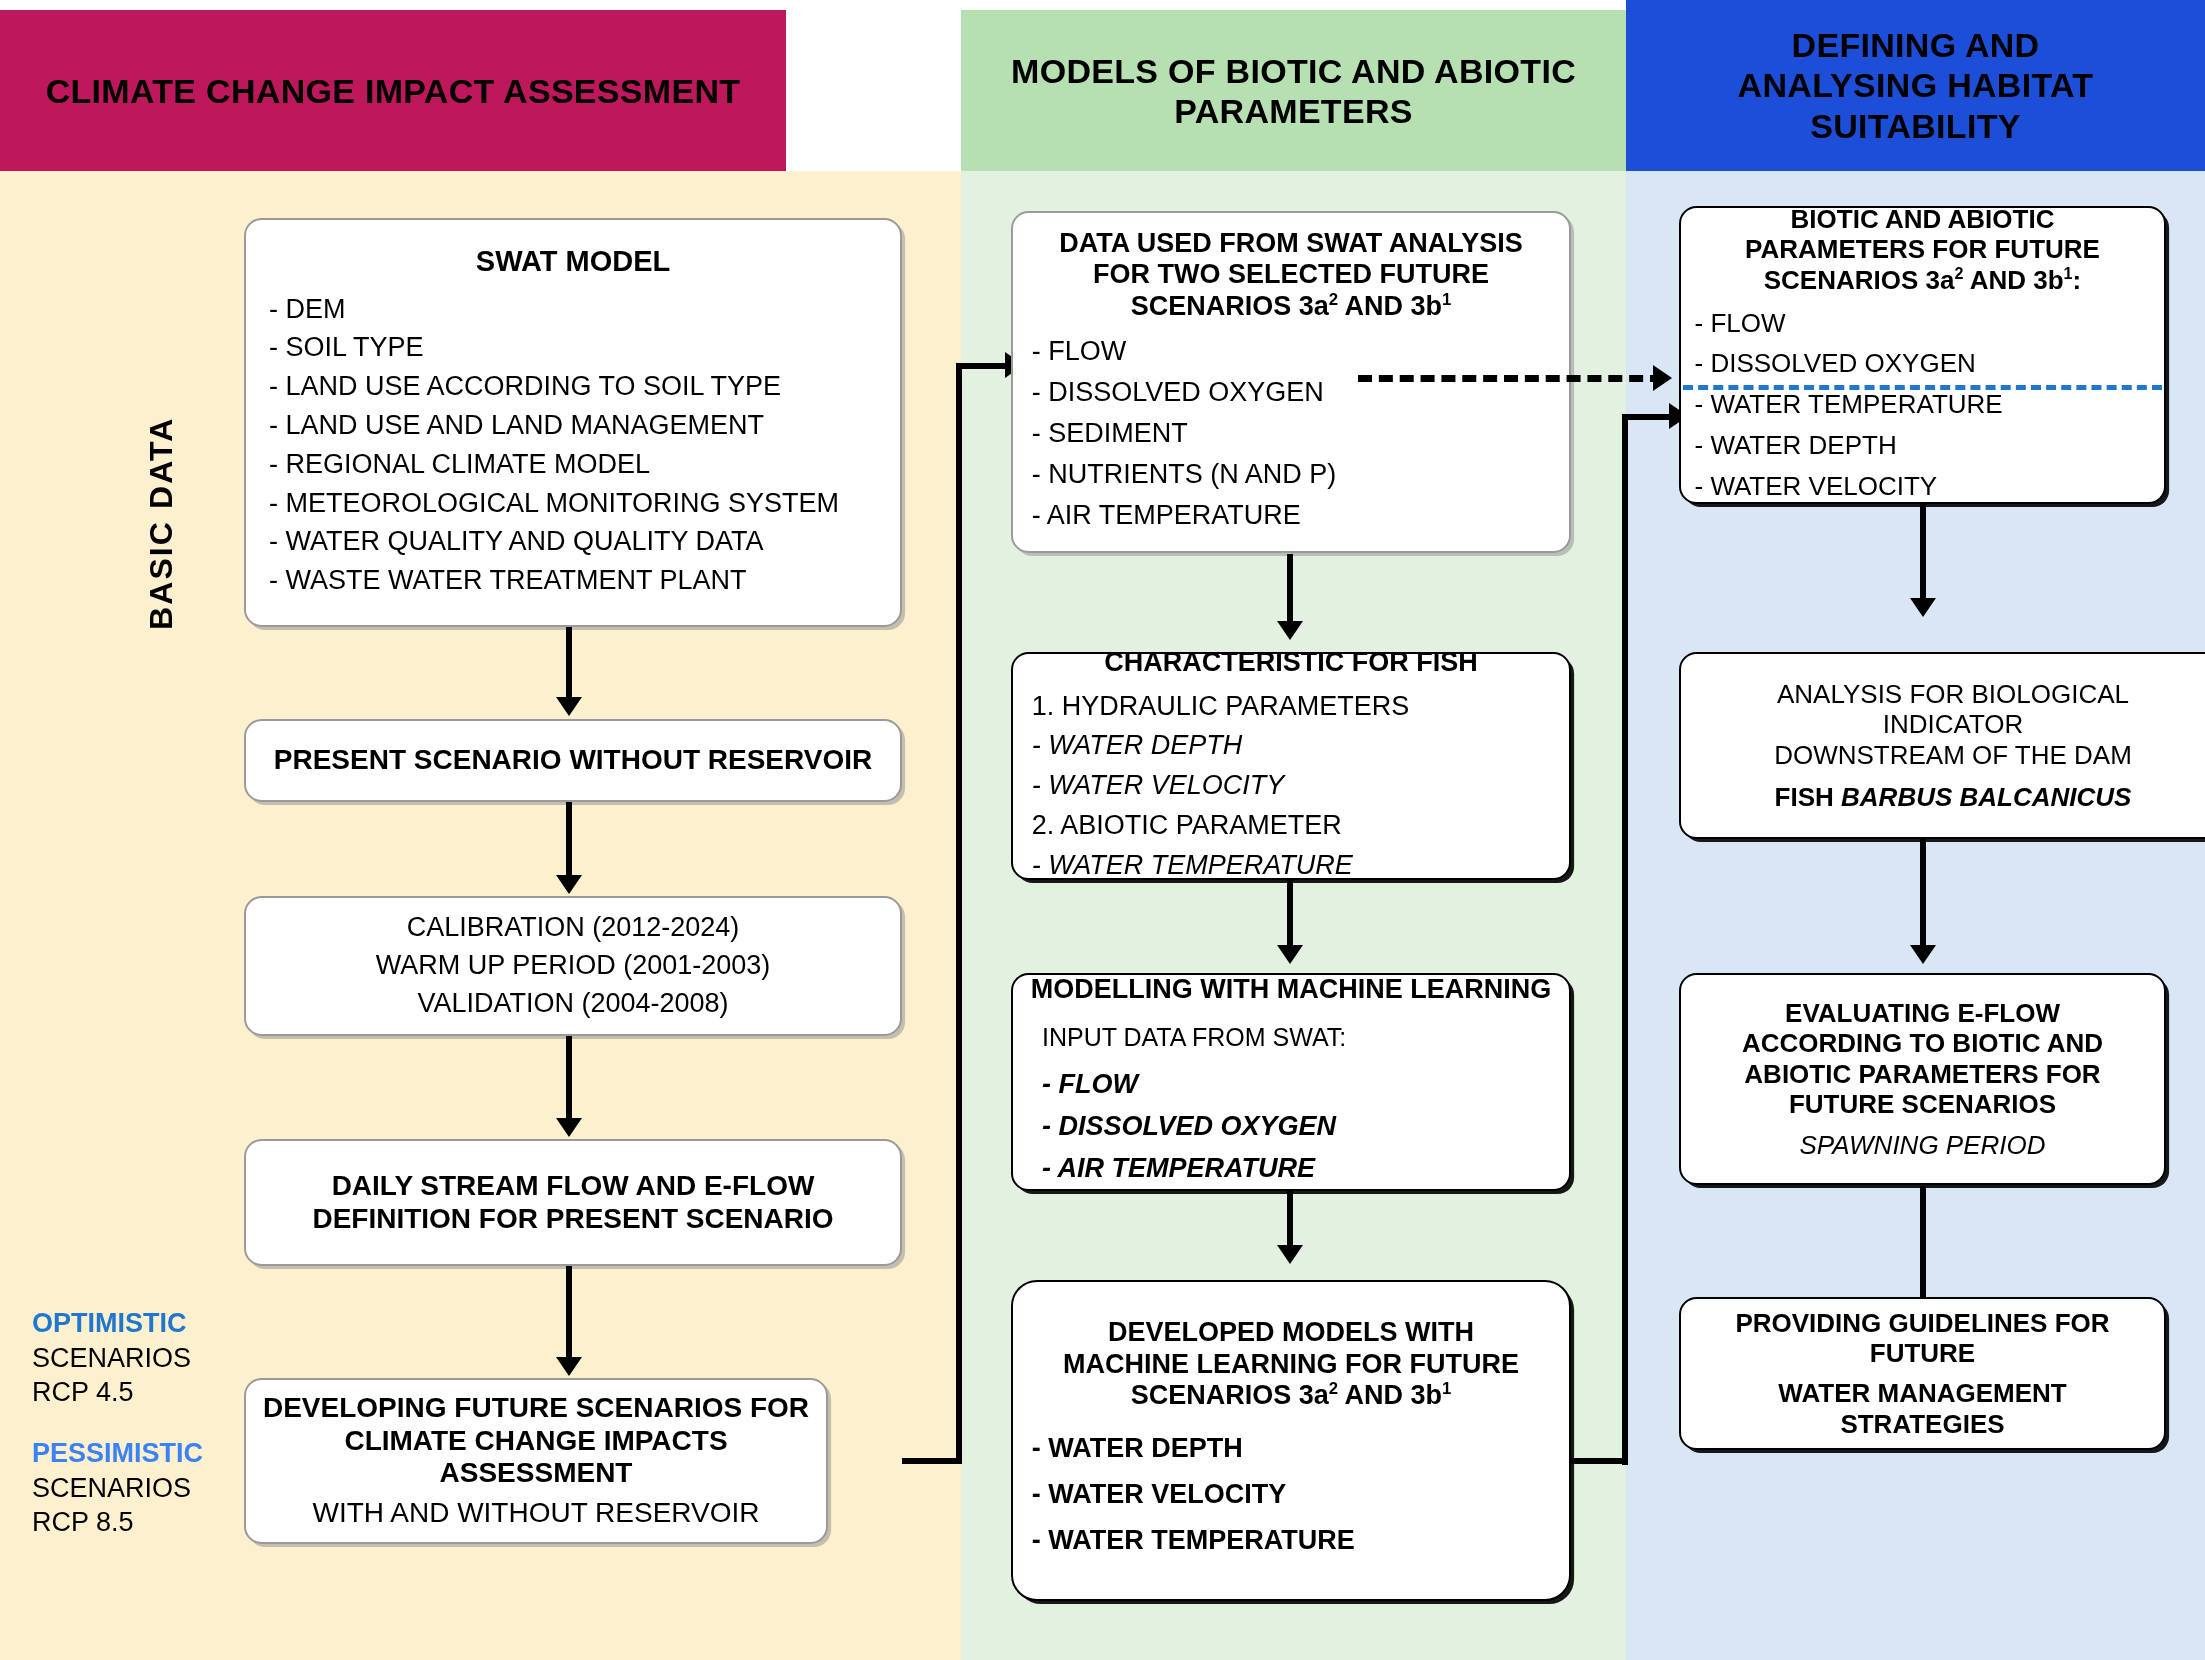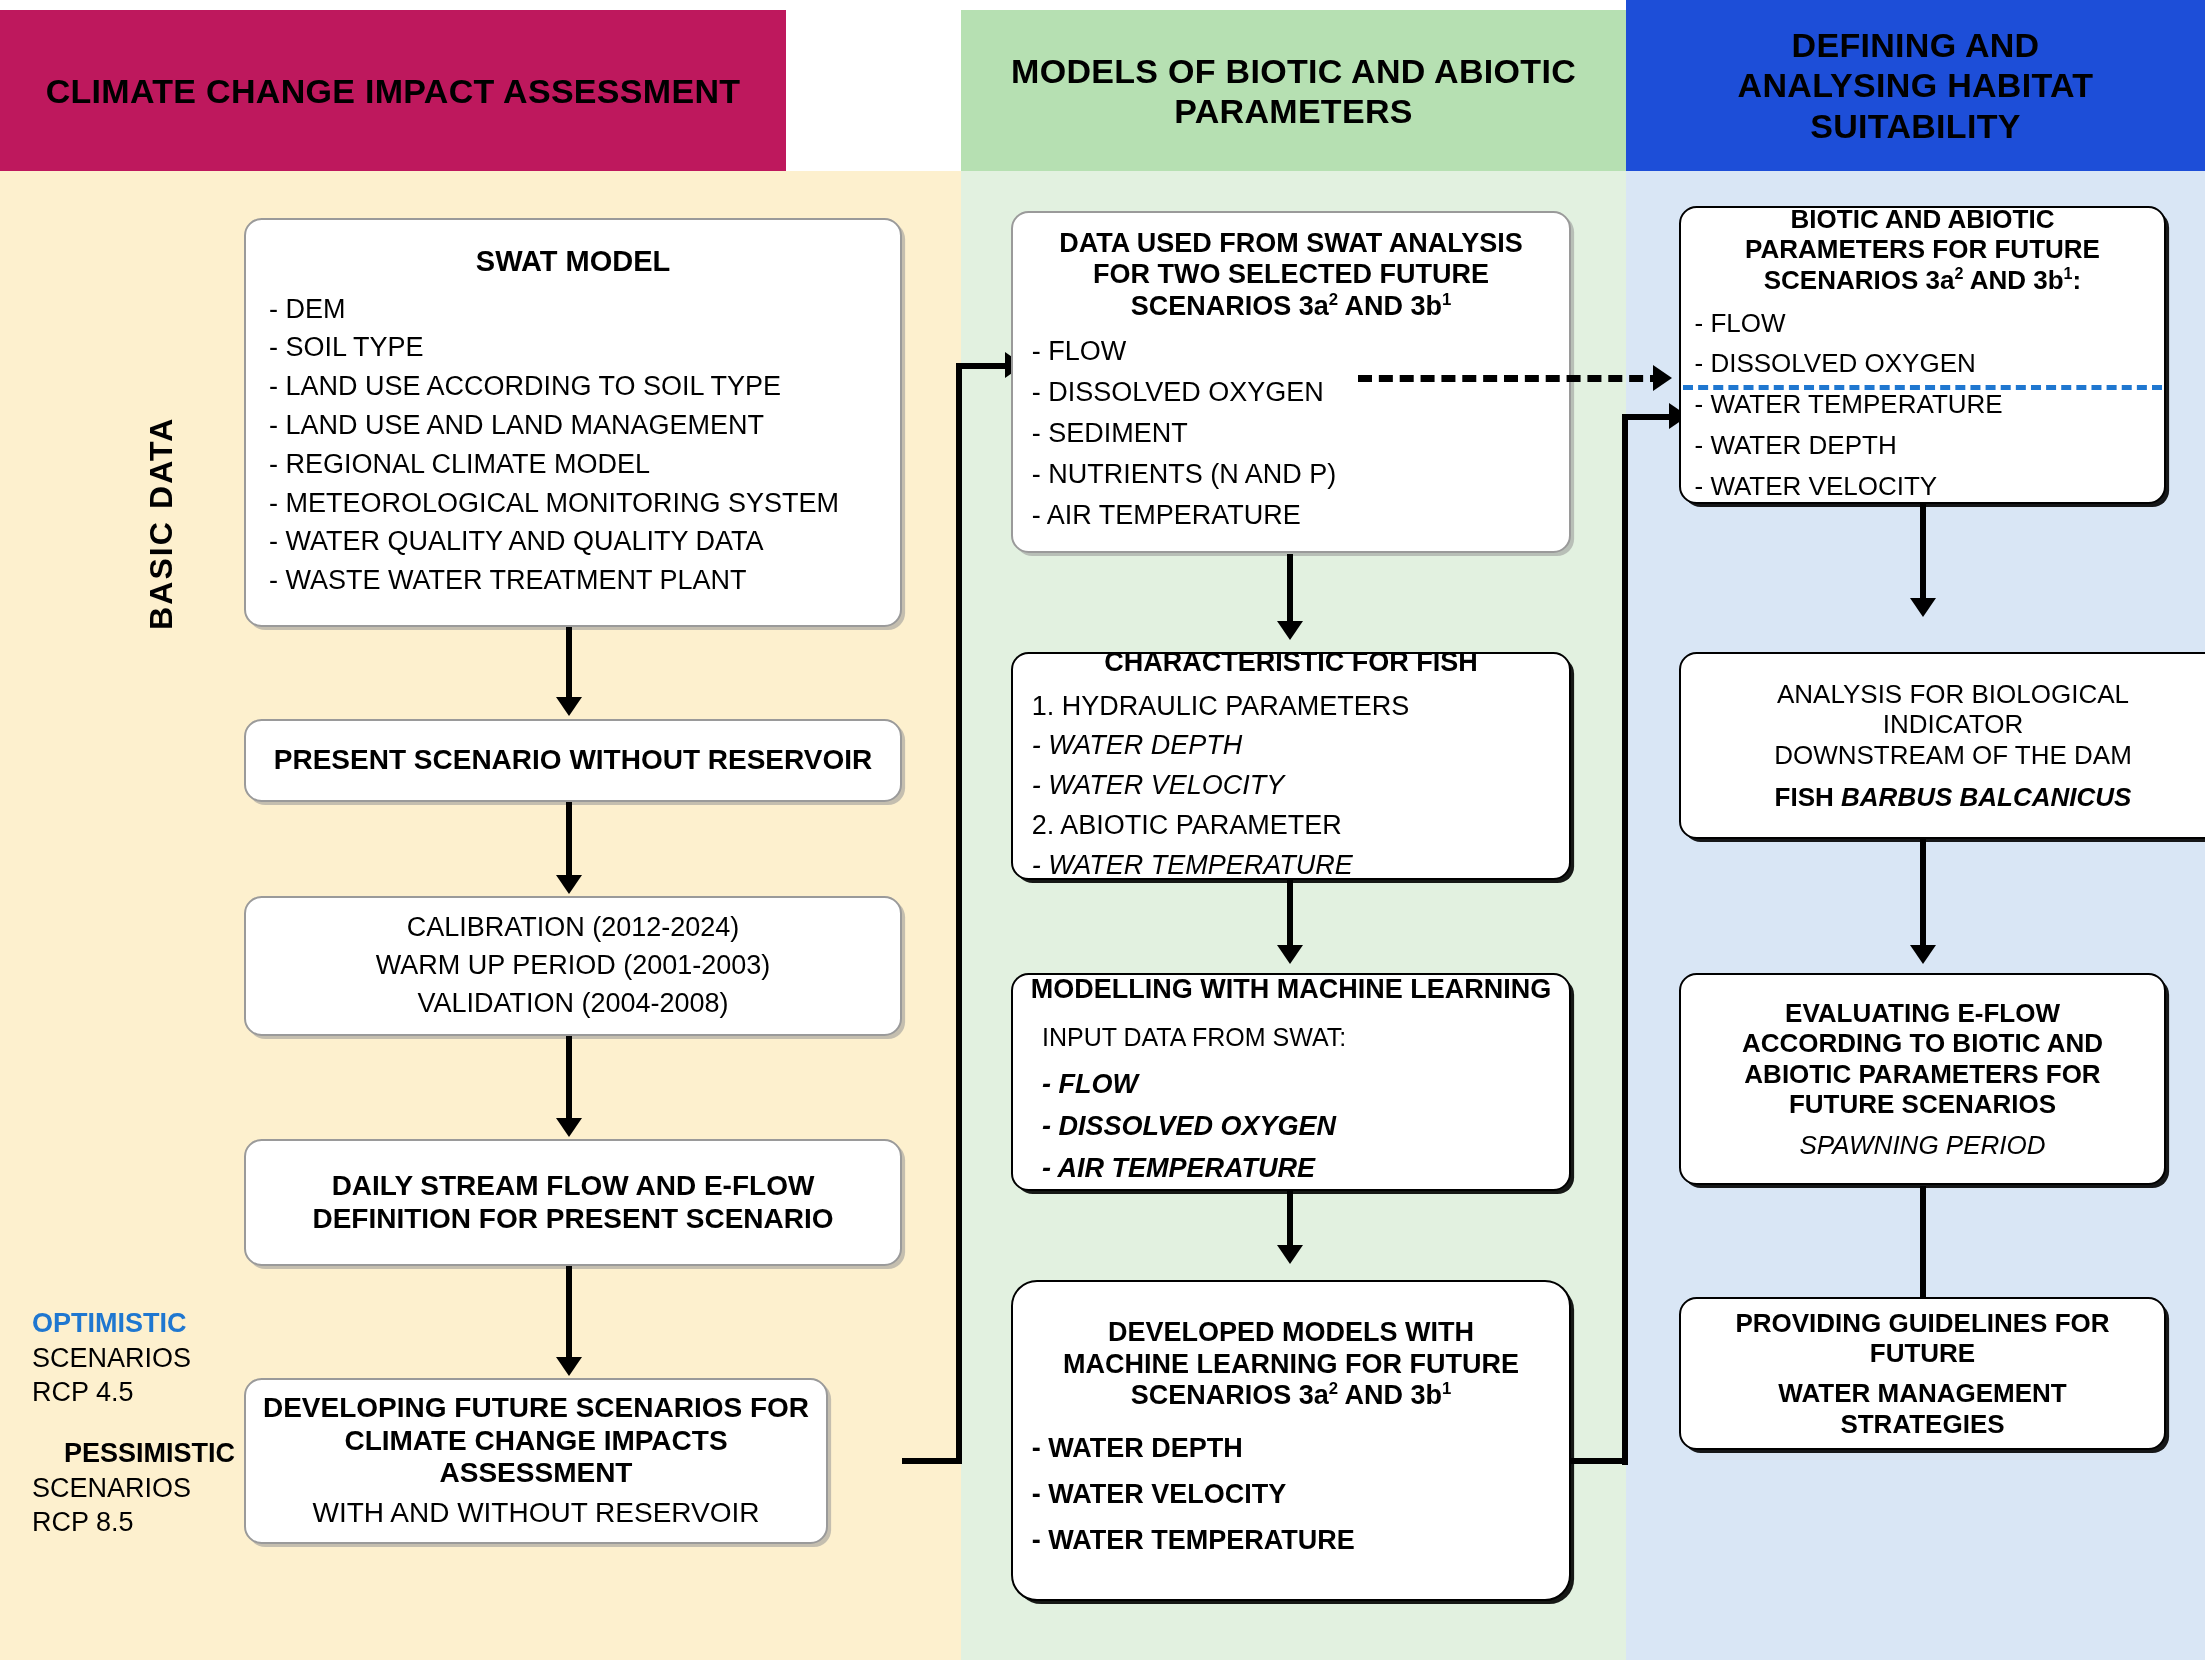--- a/index.html
+++ b/index.html
@@ -97,21 +97,21 @@
   </div>
 
   <div id="basic-data" style="left:143px; top:630px;">BASIC  DATA</div>
 
   <div class="legend" style="left:32px; top:1306px;">
     <div class="hd" style="color:#1F77D0;">OPTIMISTIC</div>
     <div>SCENARIOS</div>
     <div>RCP 4.5</div>
   </div>
   <div class="legend" style="left:32px; top:1436px;">
-    <div class="hd" style="color:#000000;margin-left:32px;">PESSIMISTIC</div>
+    <div class="hd" style="color:#3b82f6;">PESSIMISTIC</div>
     <div>SCENARIOS</div>
     <div>RCP 8.5</div>
   </div>
 
   <div class="node grey" style="left:244px; top:218px; width:658px; height:409px; padding:14.5px 23px;">
     <div class="n-title" style="font-size:29px; margin-bottom:11.4px;">SWAT MODEL</div>
     <div class="n-line" style="font-size:27px; margin:3.6px 0;">- DEM</div>
     <div class="n-line" style="font-size:27px; margin:3.6px 0;">- SOIL TYPE</div>
     <div class="n-line" style="font-size:27px; margin:3.6px 0;">- LAND USE ACCORDING TO SOIL TYPE</div>
     <div class="n-line" style="font-size:27px; margin:3.6px 0;">- LAND USE AND LAND MANAGEMENT</div>

